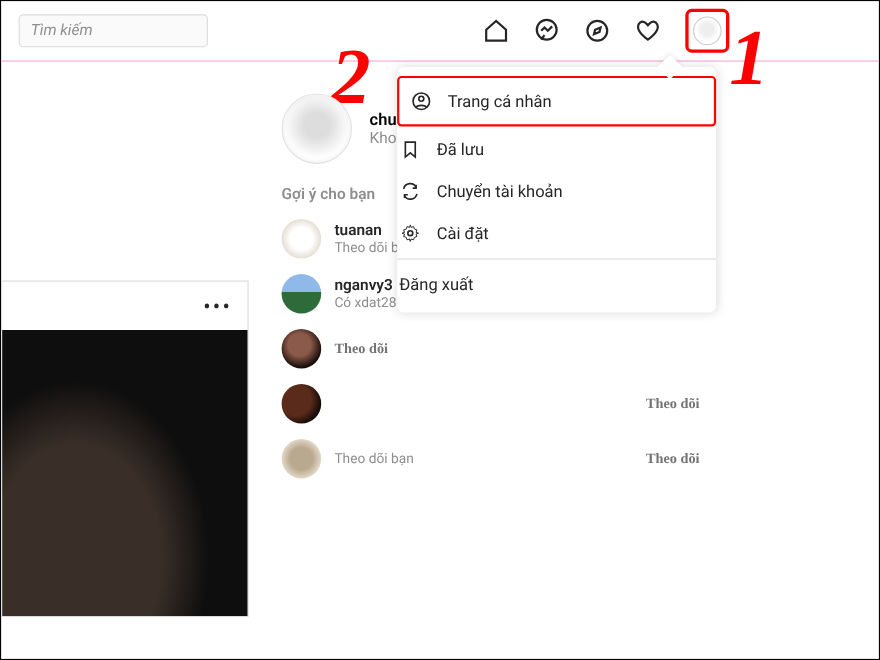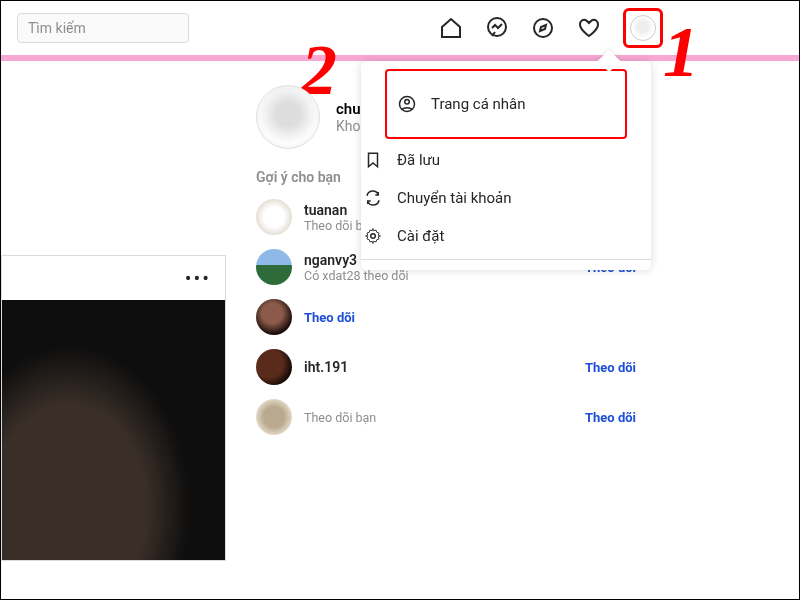--- a/index.html
+++ b/index.html
@@ -8,24 +8,25 @@
     background: #fff;
     width: 800px;
     height: 600px;
     overflow: hidden;
     position: relative;
     border: 1px solid #000;
     box-sizing: border-box;
   }
   .topbar {
     height: 54px;
-    border-bottom: 6px solid #f9a8d4;
+    border-bottom: 1px solid #f9a8d4;
     display: flex;
     align-items: center;
     padding: 0 16px;
+    font-style: italic;
   }
   .search {
     width: 150px;
     height: 28px;
     background: #fafafa;
     border: 1px solid #dbdbdb;
     border-radius: 4px;
     font-size: 14px;
     color: #8e8e8e;
     padding: 0 10px;
@@ -88,22 +89,22 @@
     align-items: center;
     gap: 14px;
     padding: 10px 2px;
     font-size: 15px;
     color: #262626;
     cursor: pointer;
   }
   .menu-item.highlight {
     border: 2px solid #f00;
     border-radius: 4px;
-    margin: 2px 24px;
-    padding: 24px 10px;
+    margin: 2px 0;
+    padding: 12px 10px;
   }
   .menu-sep { height:1px; background:#dbdbdb; margin:4px 0; }
   .menu-item .mi-icon { width:20px; display:flex; justify-content:center; }
 
   
   .main {
     display: flex;
     position: absolute;
     top: 54px; left:0; right:0; bottom:0;
   }
@@ -156,22 +157,23 @@
     width: 380px;
   }
   .sugg-row .sa {
     width:36px;height:36px;border-radius:50%;
     flex:none;
   }
   .sugg-row .info { flex:1; min-width:0; }
   .sugg-row .info .n { font-size:14px; font-weight:600; color:#262626;}
   .sugg-row .info .d { font-size:12.5px; color:#8e8e8e; white-space:nowrap; overflow:hidden; text-overflow:ellipsis;}
   .sugg-row .follow {
-    color:#1d4ed8; font-size:13px; font-weight:700;
+    color:#737373; font-size:13px; font-weight:700;
     cursor:pointer;
+    font-family:Liberation Serif, serif;
   }
 
   .sa1{background: radial-gradient(circle at 50% 50%, #fff 0 40%, #e5dfd5 70%);}
   .sa2{background: linear-gradient(#8fb9e8 0 45%, #2e6b3a 45% 100%);}
   .sa3{background: radial-gradient(circle at 45% 40%, #8b5a4a 0 35%, #1a0e0a 70%);}
   .sa4{background: radial-gradient(circle at 35% 40%, #5a2b1a 0 45%, #120806 75%);}
   .sa5{background: radial-gradient(circle at 50% 50%, #b9a98f 0 40%, #efe7d8 80%);}
 
 </style>
 </head>
@@ -247,20 +249,23 @@
   <div class="menu-item">
     <span class="mi-icon">
       <svg width="18" height="18" viewBox="0 0 24 24" fill="none" stroke="#262626" stroke-width="2">
           <circle cx="12" cy="12" r="3"></circle>
           <path d="M12 2 L13 5 L16 4 L17 7 L20 8 L19 11 L22 12 L19 13 L20 16 L17 17 L16 20 L13 19 L12 22 L11 19 L8 20 L7 17 L4 16 L5 13 L2 12 L5 11 L4 8 L7 7 L8 4 L11 5 Z" stroke-width="1.2"></path>
         </svg>
     </span>
     <span>Cài đặt</span>
   </div>
   <div class="menu-sep"></div>
+  <div class="menu-item">
+    <span>Đăng xuất</span>
+  </div>
 </div>
 
 <div class="main">
   <div class="feed">
     <div class="feed-post">
       <div class="dots">•••</div>
       <div class="img"></div>
     </div>
   </div>
 
@@ -290,21 +295,20 @@
       </div>
       <div class="follow">Theo dõi</div>
     </div>
     <div class="sugg-row">
       <div class="sa sa3"></div>
       <div class="follow">Theo dõi</div>
     </div>
     <div class="sugg-row">
       <div class="sa sa4"></div>
       <div class="info">
-        <div class="n">iht.191</div>
       </div>
       <div class="follow">Theo dõi</div>
     </div>
     <div class="sugg-row">
       <div class="sa sa5"></div>
       <div class="info">
         <div class="d">Theo dõi bạn</div>
       </div>
       <div class="follow">Theo dõi</div>
     </div>

